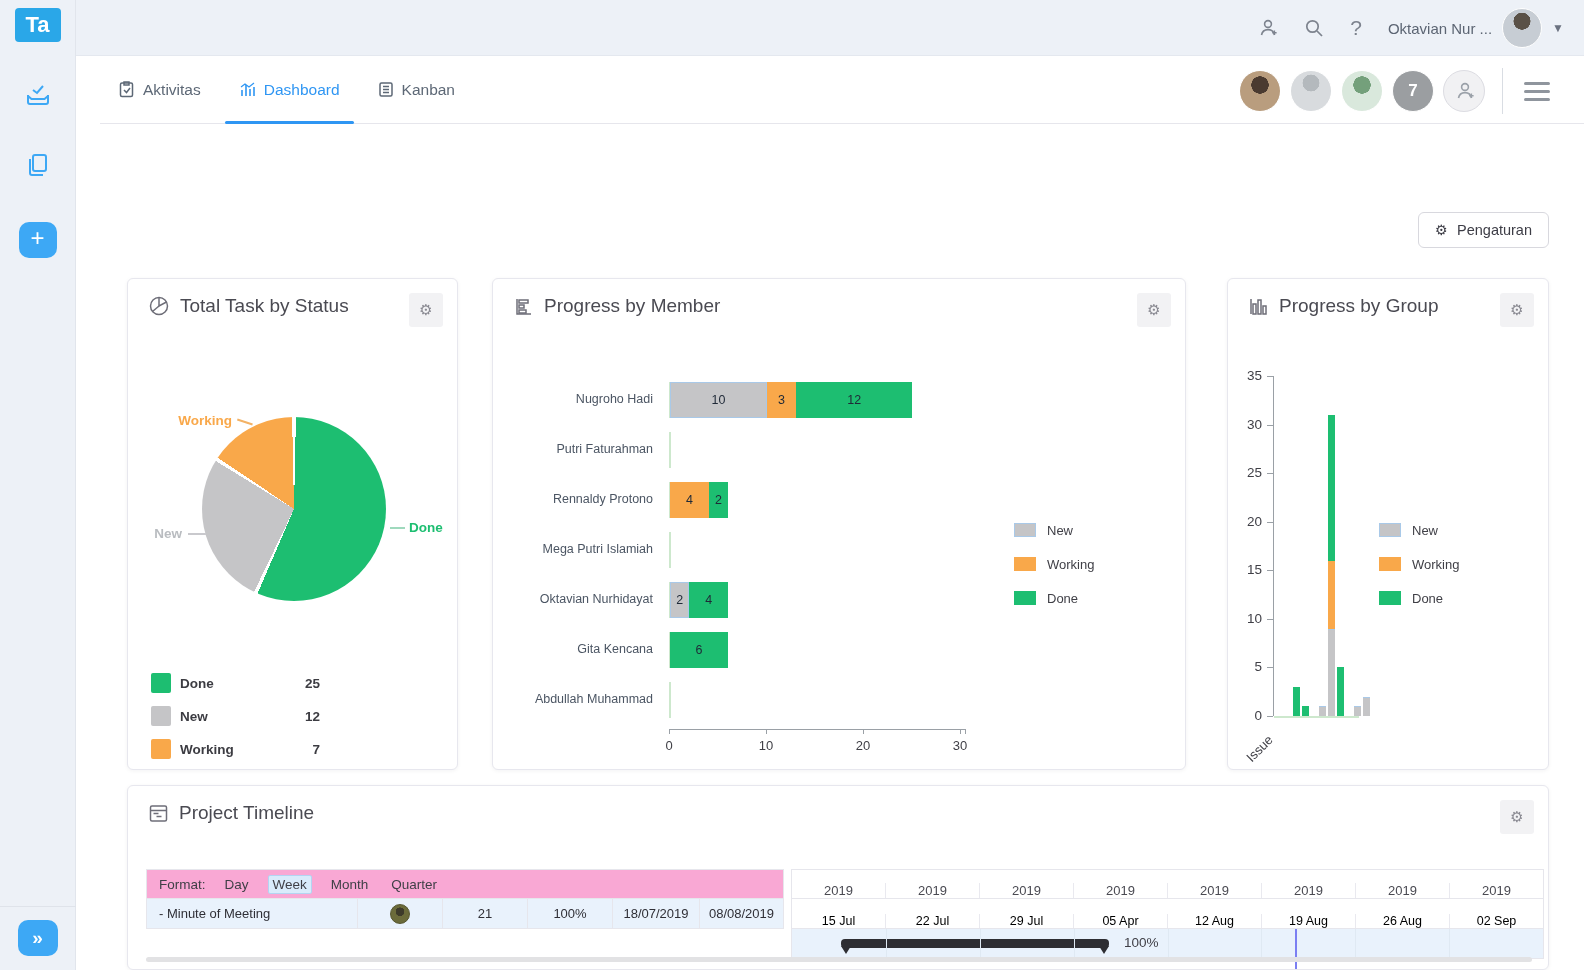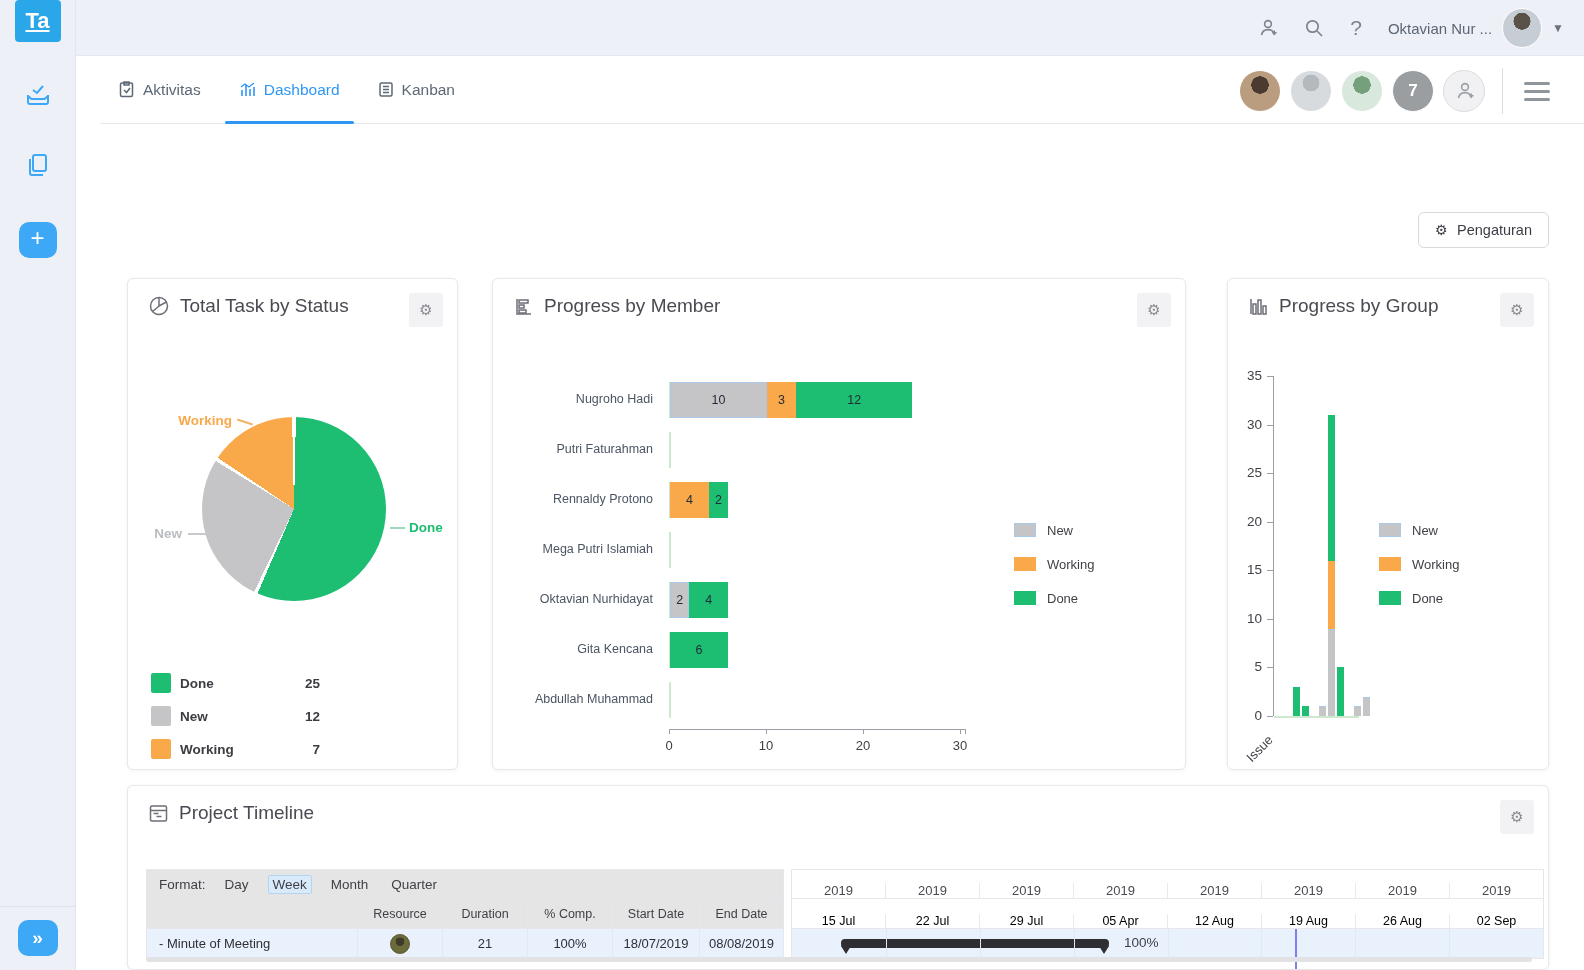--- a/index.html
+++ b/index.html
@@ -18,23 +18,23 @@
   .tb-username { color:#5c6573; font-size:15px; }
   .avatar-top { width:40px; height:40px; border-radius:50%;
     background:radial-gradient(circle at 50% 32%, #5a5147 0 26%, #c7cdd4 27% 100%);
     background-color:#c7cdd4; border:1px solid #fff; }
   .caret { color:#6b7280; font-size:12px; }
 
   
   .sidebar { position:absolute; left:0; top:0; width:76px; height:970px;
     background:#edf1f7; border-right:1px solid #e1e5ec; z-index:5;
     display:flex; flex-direction:column; align-items:center; }
-  .logo { margin-top:0; width:46px; height:42px; background:#2aa7e8; border-radius:4px;
+  .logo { margin-top:8px; width:46px; height:34px; background:#2aa7e8; border-radius:4px;
     color:#fff; font-weight:bold; font-size:22px; display:flex; align-items:center;
-    justify-content:center; cursor:pointer;text-decoration:underline; }
+    justify-content:center; cursor:pointer; }
   .side-ic { margin-top:40px; color:#3da8f5; cursor:pointer; }
   .plus-btn { margin-top:40px; width:38px; height:36px; background:#3da8f5; border-radius:10px;
     color:#fff; font-size:24px; line-height:32px; text-align:center; cursor:pointer; }
   .sidebar-footer { margin-top:auto; width:76px; border-top:1px solid #dfe3ea;
     padding:13px 0 14px; display:flex; justify-content:center; }
   .expand-btn { width:40px; height:36px; background:#3da8f5; border-radius:10px; color:#fff;
     font-size:19px; font-weight:bold; display:flex; align-items:center; justify-content:center;
     cursor:pointer; }
 
   
@@ -118,21 +118,21 @@
   #group-bars { position:absolute; left:65px; top:97px; height:340px; display:flex;
     align-items:flex-end; gap:2px; }
   .g-bar { width:7px; display:flex; flex-direction:column-reverse; }
   .g-bar.gap { margin-right:8px; }
   .g-baseline { position:absolute; left:46px; top:437px; width:85px; height:2px; background:#cde8cd; }
   .g-xlabel { position:absolute; left:16px; top:462px; font-size:13px; color:#3f3f46;
     transform:rotate(-45deg); }
 
   
   .tl-left { position:absolute; left:18px; top:83px; width:638px; border:1px solid #e6e6ec;
-    background:#e5e5e5; }
+    background:#f9a8d4; }
   .tl-format { height:29px; display:flex; align-items:center; padding-left:12px; gap:15px;
     font-size:13.5px; color:#3f3f46; border-bottom:1px solid #e6e6ec; }
   .fmt-opt { cursor:pointer; padding:1px 4px; }
   .fmt-opt.sel { background:#d9ebfb; border:1px solid #b3d4f2; border-radius:2px; }
   .tl-cols { height:30px; display:flex; border-bottom:1px solid #e6e6ec; font-size:12.5px;
     color:#3f3f46; }
   .tl-cols > div, .tl-row > div { display:flex; align-items:center; justify-content:center; }
   .tl-cols > div + div, .tl-row > div + div { border-left:1px solid #e6e6ec; }
   .c-name { width:210px; justify-content:flex-start !important; padding-left:12px; }
   .c-res { width:85px; } .c-dur { width:85px; } .c-comp { width:85px; }
@@ -474,28 +474,20 @@
       <div class="gear-btn gear-glyph">⚙</div>
 
       <div class="tl-left">
         <div class="tl-format">
           <span>Format:</span>
           <span class="fmt-opt">Day</span>
           <span class="fmt-opt sel">Week</span>
           <span class="fmt-opt">Month</span>
           <span class="fmt-opt">Quarter</span>
         </div>
-        <div class="tl-cols">
-          <div class="c-name"></div>
-          <div class="c-res">Resource</div>
-          <div class="c-dur">Duration</div>
-          <div class="c-comp">% Comp.</div>
-          <div class="c-start">Start Date</div>
-          <div class="c-end">End Date</div>
-        </div>
         <div class="tl-row">
           <div class="c-name">- Minute of Meeting</div>
           <div class="c-res">
             <span class="res-avatar"></span>
           </div>
           <div class="c-dur">21</div>
           <div class="c-comp">100%</div>
           <div class="c-start">18/07/2019</div>
           <div class="c-end">08/08/2019</div>
         </div>

